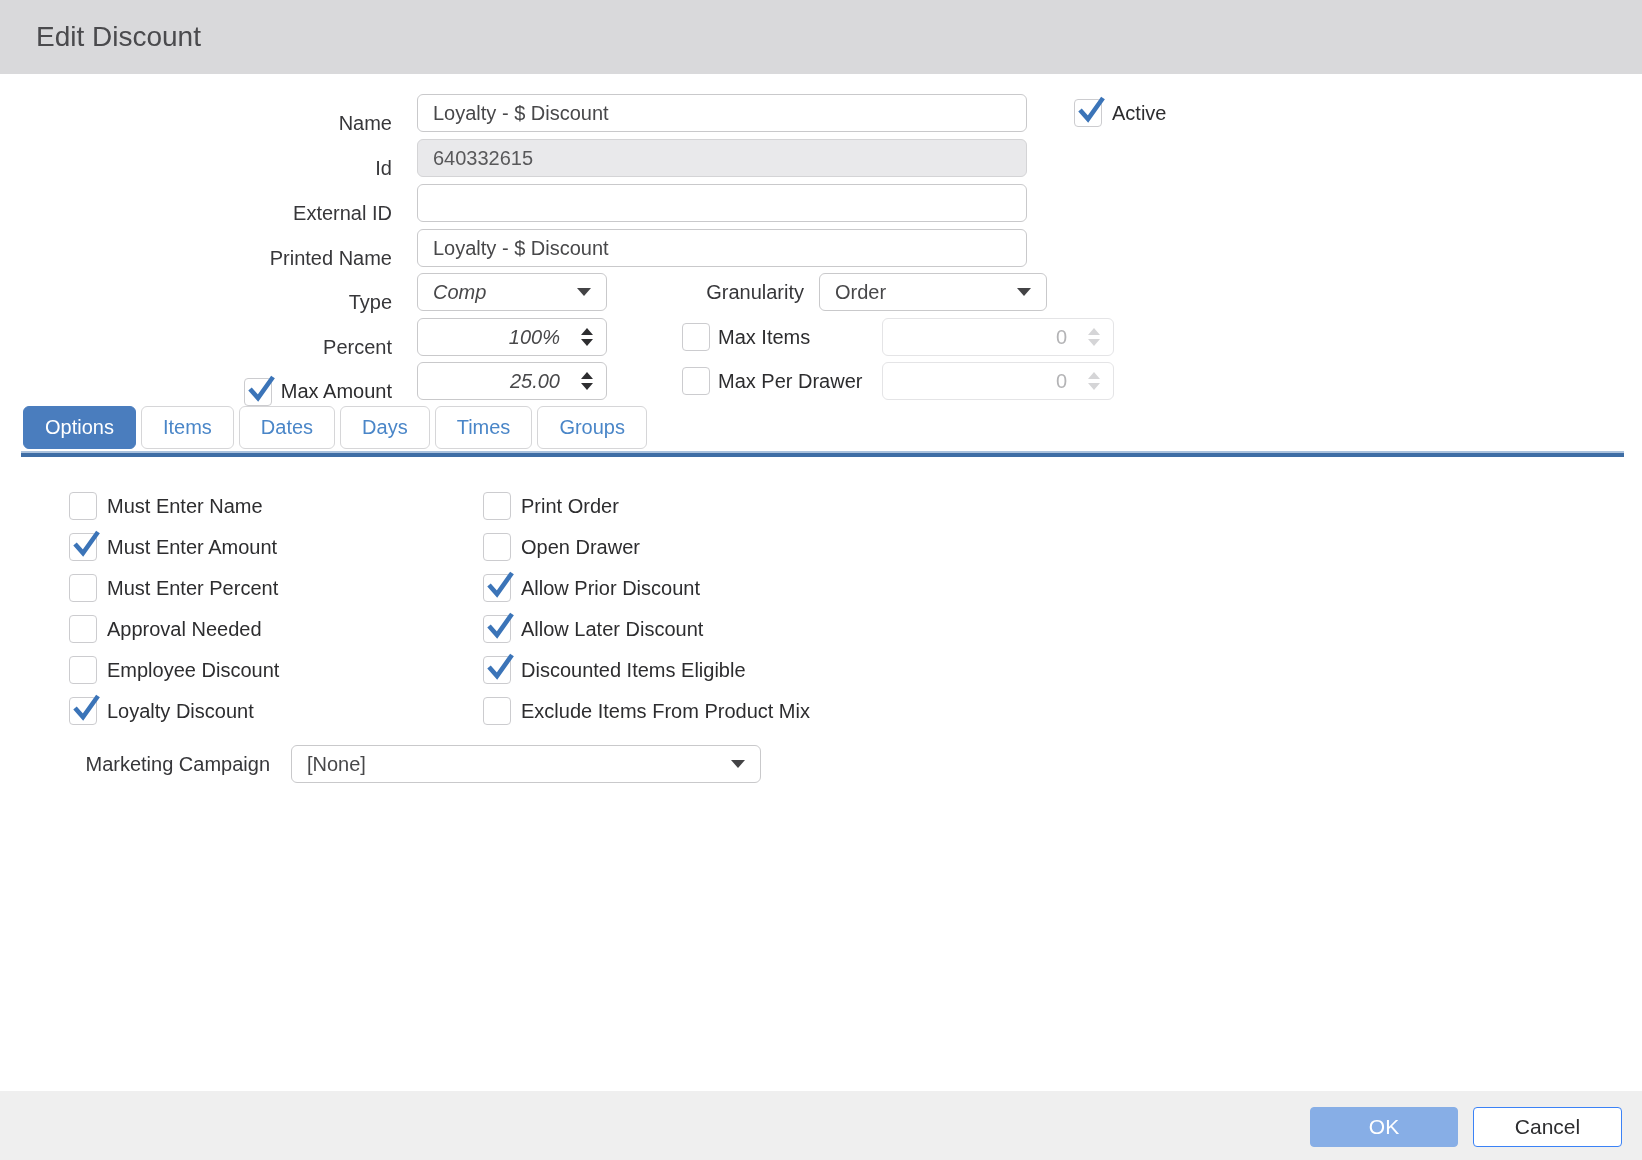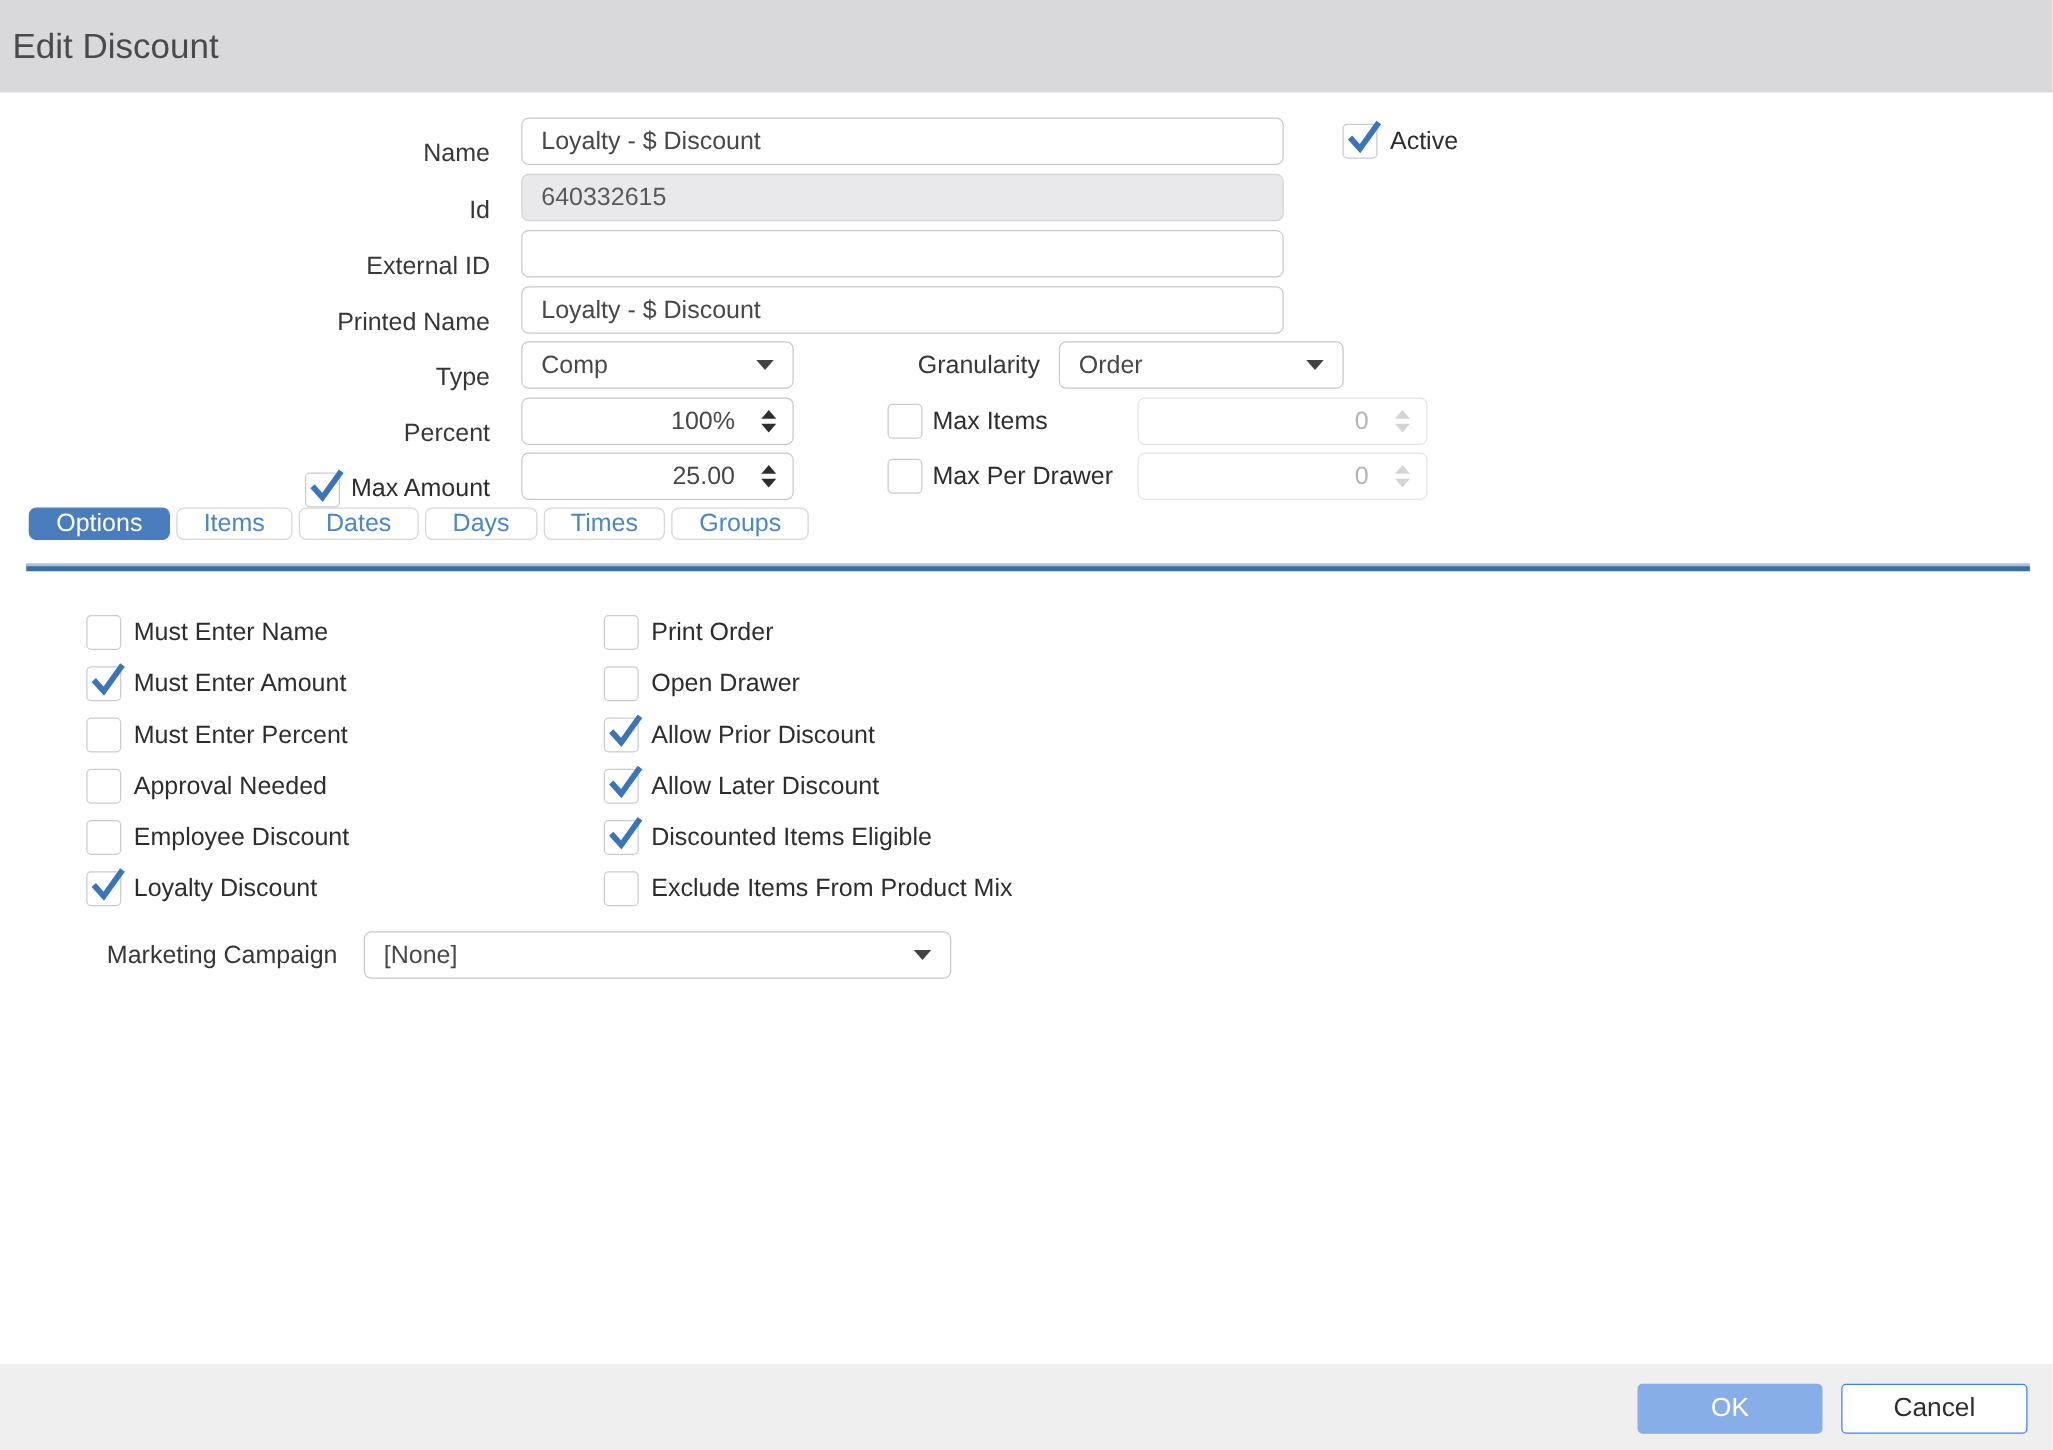--- a/index.html
+++ b/index.html
@@ -3,32 +3,32 @@
 <meta charset="utf-8">
 <style>
   * { box-sizing: border-box; margin: 0; padding: 0; }
   html,body { width:1642px; height:1160px; }
   body {
     font-family: "Liberation Sans", "DejaVu Sans", sans-serif;
     background:#ffffff; position:relative; overflow:hidden;
   }
   
   .hdr { position:absolute; top:0; left:0; width:1642px; height:74px;
-         background:#d9d9db; display:flex; align-items:center; padding-left:10px; }
+         background:#d9d9db; display:flex; align-items:center; padding-left:36px; }
   .hdr .title { font-size:28px; font-weight:400; color:#4a4a4d; }
 
   
   .frow { position:absolute; left:0; display:flex; align-items:center; height:38px; }
   .flabel { width:417px; padding-right:25px; font-size:20px; color:#37373a;
             display:flex; justify-content:flex-end; align-items:center; gap:9px;margin-top:21px; }
   .inp { height:38px; border:1px solid #c9c9cb; border-radius:6px; background:#fff;
          font-size:20px; color:#48484a; display:flex; align-items:center;
          padding:0 15px; position:relative; }
   .wide { width:610px; }
-  .sm   { width:218px; }
+  .sm   { width:190px;font-style:italic; }
   .ro   { background:#e9e9eb; border-color:#d4d4d6; color:#58585a; }
   .num  { justify-content:flex-end; padding-right:46px; }
   .num.dis { border-color:#e4e4e6; color:#b4b4b6; }
   .spin { position:absolute; right:13px; top:50%; transform:translateY(-50%);
           display:flex; flex-direction:column; gap:4px; align-items:center; }
   .sp-up   { width:0; height:0; border-left:6px solid transparent; border-right:6px solid transparent;
              border-bottom:7px solid #2e2e30; }
   .sp-down { width:0; height:0; border-left:6px solid transparent; border-right:6px solid transparent;
              border-top:7px solid #2e2e30; }
   .num.dis .sp-up   { border-bottom-color:#d5d5d7; }
@@ -46,21 +46,21 @@
   .check path { fill:none; stroke:#3b74b8; stroke-width:4.6; }
   .cb-label { font-size:20px; color:#2d2d2f; }
 
   
   .cluster { display:flex; align-items:center; }
   .clab-mid { width:140px; text-align:right; font-size:20px; color:#37373a; margin-left:57px; }
   .clab { width:164px; font-size:20px; color:#2d2d2f; margin-left:8px; }
 
   
   .tabs { position:absolute; top:406px; left:23px; display:flex; gap:5px; }
-  .tab { height:26px; padding:0 21px; display:flex; align-items:center; font-size:20px;
+  .tab { height:43px; padding:0 21px; display:flex; align-items:center; font-size:20px;
          color:#4a86c8; background:#fff; border:1px solid #d6d6d8; border-radius:6px; cursor:default; }
   .tab.active { background:#4a7dbe; border-color:#4a7dbe; color:#fff; }
   .tabline { position:absolute; top:451px; left:21px; width:1603px; height:6px;
              background:#3e6da5; border-top:2px solid #abc2dd; }
 
   
   .optcol { position:absolute; top:492px; display:flex; flex-direction:column; gap:13px; }
   .optcol.left  { left:57px; }
   .optcol.right { left:471px; }
   .opt { display:flex; align-items:center; gap:10px; height:28px;padding-left:12px; }

